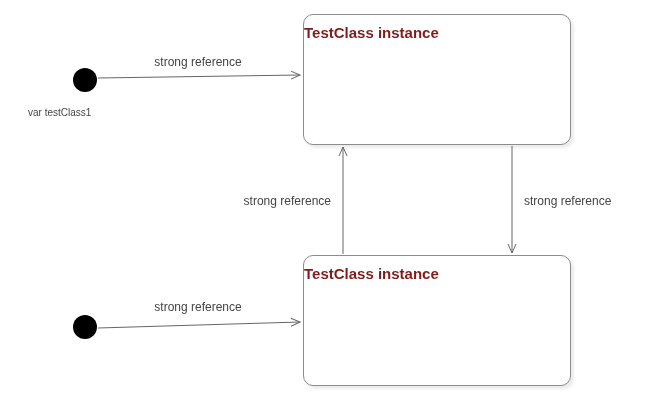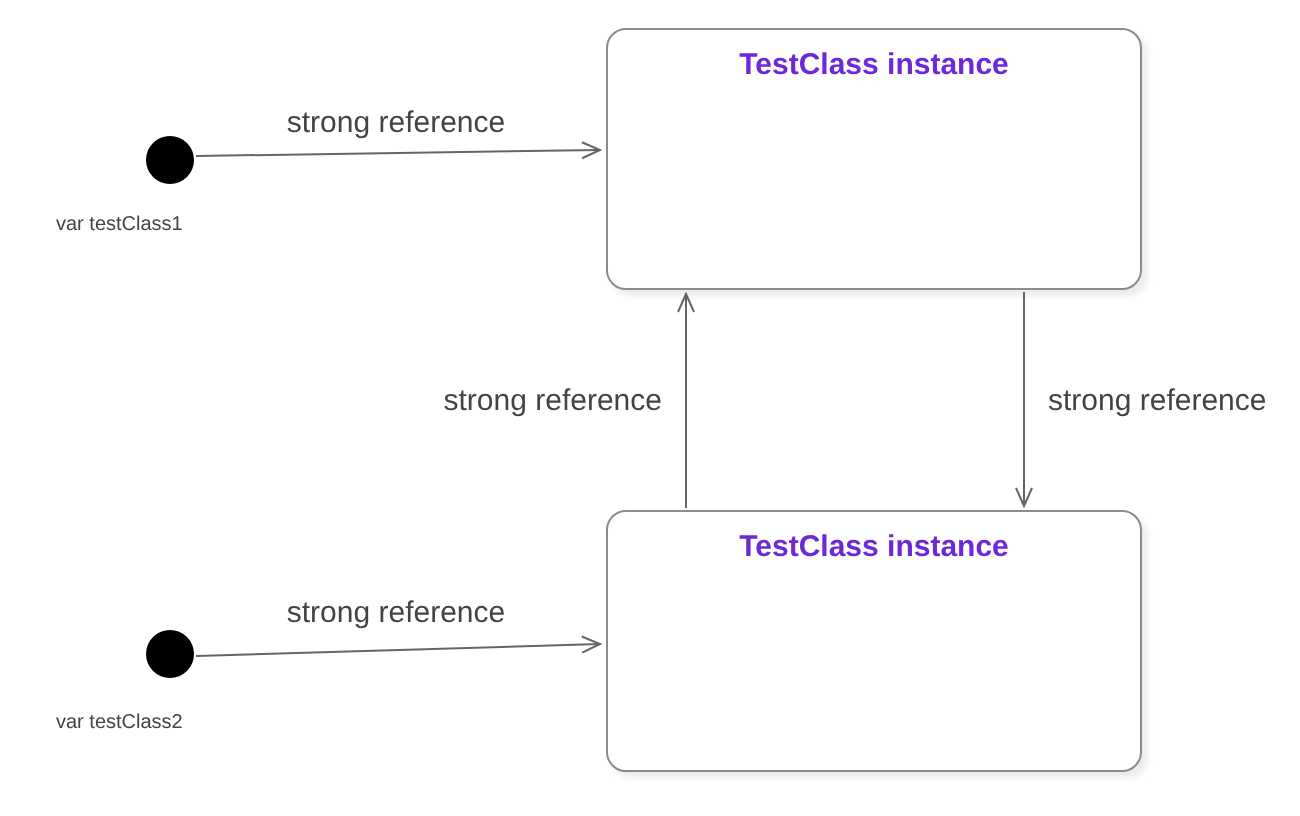--- a/index.html
+++ b/index.html
@@ -23,29 +23,28 @@
     background: #ffffff;
     border: 1px solid #8c8c8c;
     border-radius: 10px;
     box-shadow: 3px 3px 3px rgba(0,0,0,0.08);
     box-sizing: border-box;
   }
   .node-top    { left: 303px; top: 14px; }
   .node-bottom { left: 303px; top: 255px; }
   .node-title {
     margin-top: 9px;
-    text-align: center;
     font-size: 15px;
     font-weight: bold;
-    color: #6d28d9;
+    color: #7f1d1d;
     line-height: 18px;
   }
   .edge-label {
     position: absolute;
-    font-size: 15px;
+    font-size: 12px;
     color: #444444;
     line-height: 18px;
     white-space: nowrap;
   }
   .lbl-h-top    { left: 118px; top: 53px;  width: 160px; text-align: center; }
   .lbl-h-bottom { left: 118px; top: 298px; width: 160px; text-align: center; }
   .lbl-v-left   { left: 180px; top: 192px; width: 151px; text-align: right; }
   .lbl-v-right  { left: 524px; top: 192px; width: 151px; text-align: left; }
   .var-label {
     position: absolute;
@@ -84,20 +83,19 @@
 
   <div class="node node-top">
     <div class="node-title">TestClass instance</div>
   </div>
 
   <div class="node node-bottom">
     <div class="node-title">TestClass instance</div>
   </div>
 
   <div class="var-label var-label-1">var testClass1</div>
-  <div class="var-label var-label-2">var testClass2</div>
 
   <div class="edge-label lbl-h-top">strong reference</div>
   <div class="edge-label lbl-h-bottom">strong reference</div>
   <div class="edge-label lbl-v-left">strong reference</div>
   <div class="edge-label lbl-v-right">strong reference</div>
 
 </div>
 
 </body></html>

